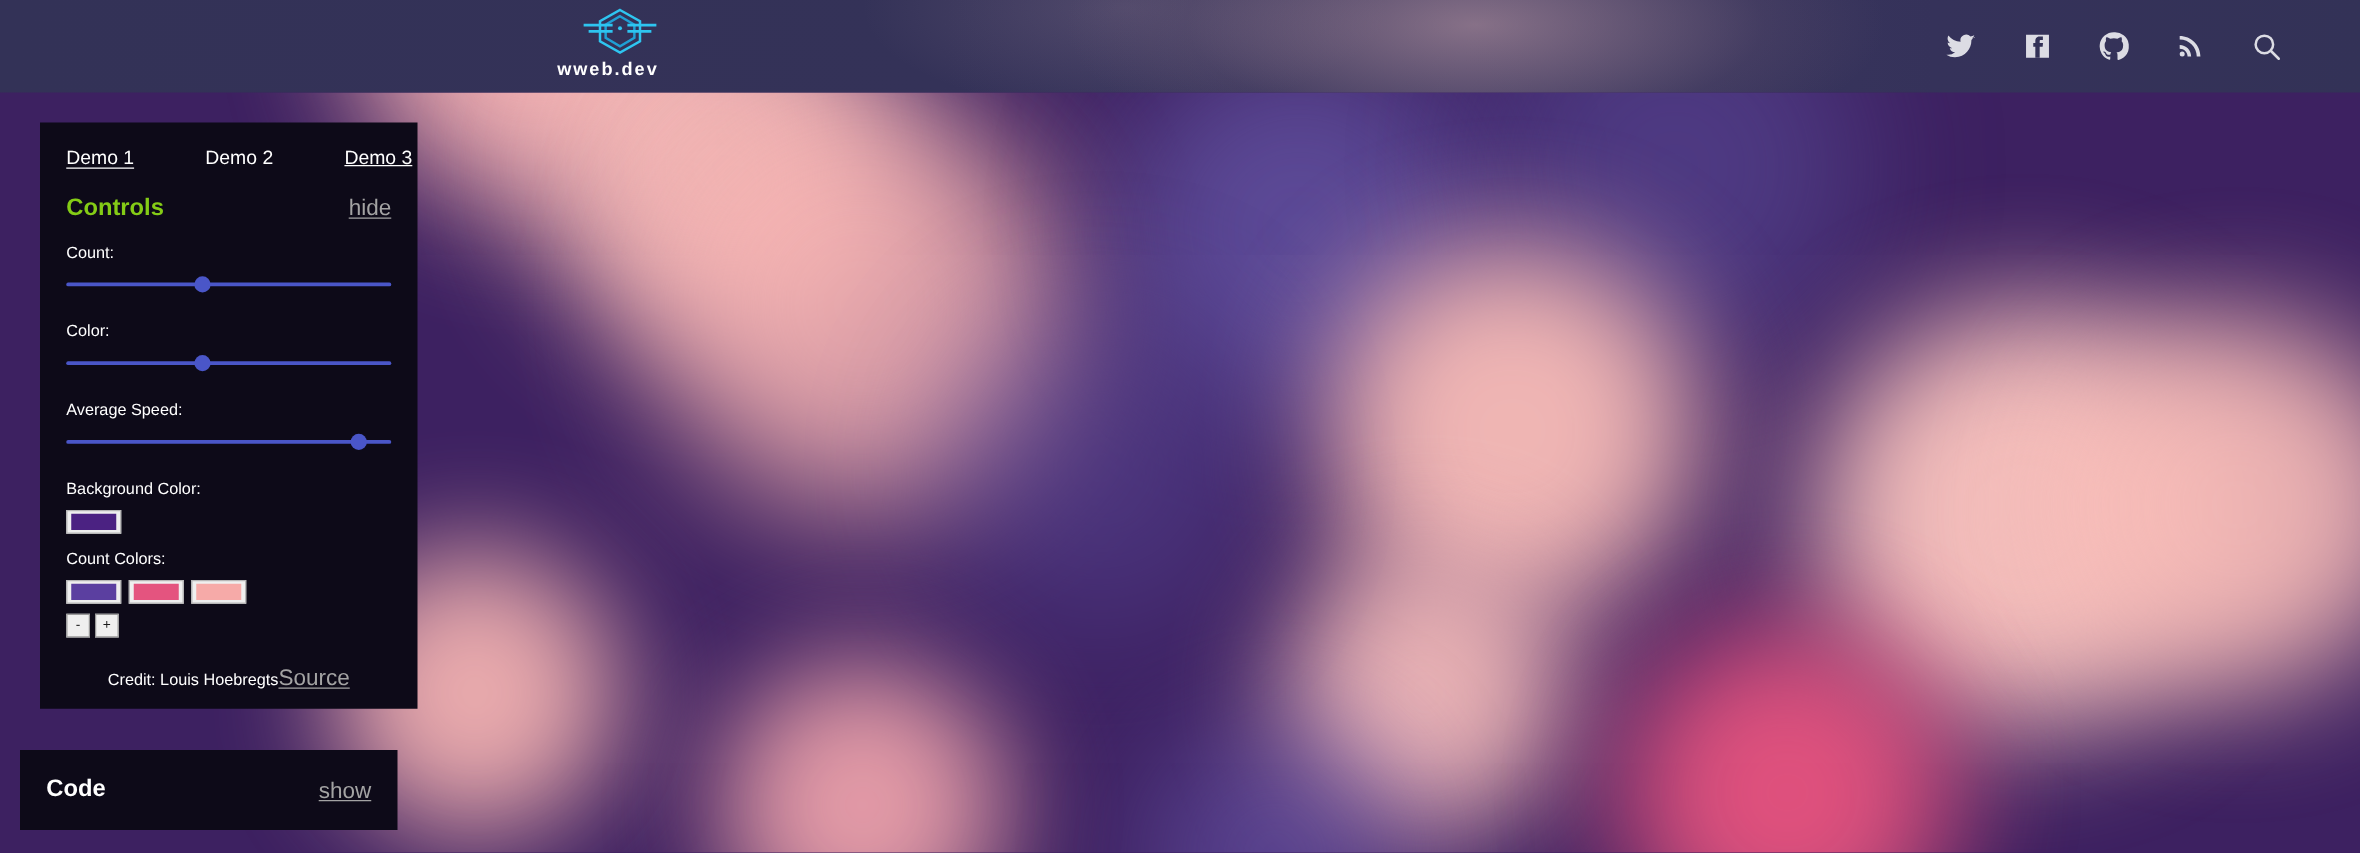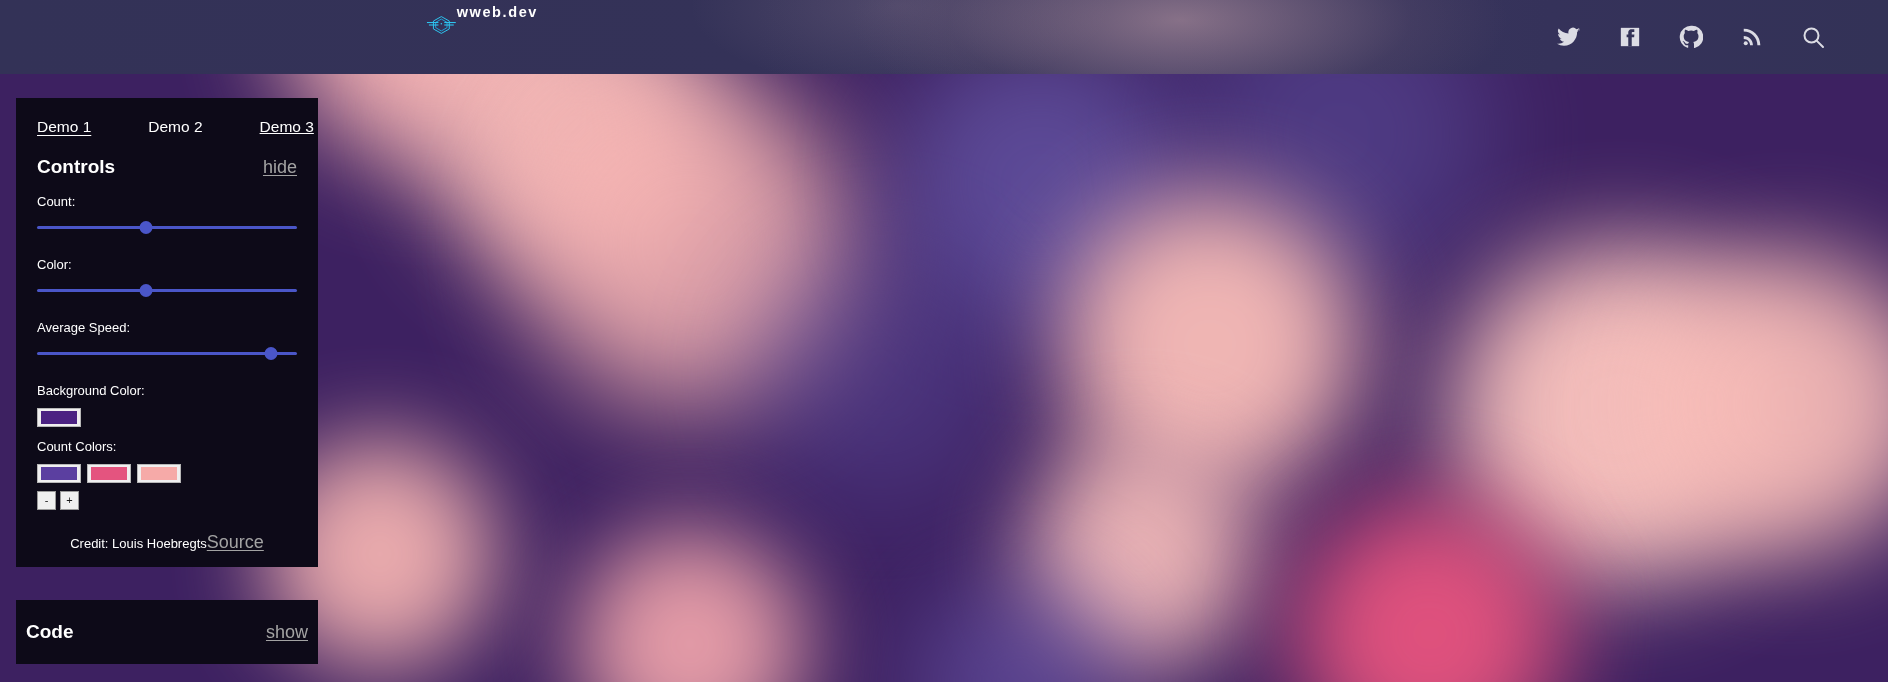--- a/index.html
+++ b/index.html
@@ -37,25 +37,25 @@
       radial-gradient(ellipse 420px 150px at 1180px 20px, rgba(197,160,168,0.55) 0%, rgba(120,98,120,0.18) 55%, rgba(51,50,87,0) 78%),
       radial-gradient(ellipse 300px 120px at 900px 6px, rgba(150,130,150,0.28) 0%, rgba(51,50,87,0) 70%),
       linear-gradient(90deg, #333257 0%, #343258 40%, #3b3760 62%, #35325a 82%, #333257 100%);
     display: flex;
     align-items: center;
     z-index: 10;
   }
 
   #brand {
     position: absolute;
-    left: 426px; top: 3px;
+    left: 415px; top: 3px;
     width: 112px;
     display: flex;
-    flex-direction: row;
-    align-items: flex-start;
+    flex-direction: column;
+    align-items: flex-end;
     text-decoration: none;
   }
   #brand .logo-mark { width: 62px; height: 44px; display:block; }
   #brand .brand-text {
     color: #ffffff;
     font-size: 14.5px;
     font-weight: 700;
     letter-spacing: 1.6px;
     margin-top: 1px;
     font-family: "Liberation Sans", sans-serif;
@@ -88,21 +88,21 @@
     display: flex;
     align-items: center;
     gap: 35px;
   }
   #social-bar a { display:flex; align-items:center; justify-content:center; width:26px; height:26px; }
   #social-bar svg { fill: #dcdce4; }
 
   
   #controls-panel {
     position: absolute;
-    left: 16px; top: 98px;
+    left: 32px; top: 98px;
     width: 302px;
     background: #0d0a18;
     color: #ffffff;
     padding: 20px 21px 14px 21px;
     z-index: 20;
   }
 
   #demo-tabs {
     display: flex;
     gap: 0;
@@ -120,21 +120,21 @@
 
   .panel-head {
     display: flex;
     align-items: baseline;
     justify-content: space-between;
     margin-bottom: 16px;
   }
   .panel-head .panel-title {
     font-size: 19px;
     font-weight: 700;
-    color: #ffffff;
+    color: #84cc16;
   }
   .toggle-link {
     color: #a3a3a3;
     font-size: 18px;
     text-underline-offset: 2px;
   }
 
   .ctrl-label {
     font-size: 13px;
     color: #ffffff;
@@ -198,21 +198,21 @@
   }
   #credit-row .credit-text { font-size: 13px; color: #ffffff; }
 
   
   #code-panel {
     position: absolute;
     left: 16px; top: 600px;
     width: 302px;
     height: 64px;
     background: #0d0a18;
-    padding: 0 10px;
+    padding: 0 21px;
     display: flex;
     align-items: center;
     justify-content: space-between;
     z-index: 20;
   }
   #code-panel .panel-title { font-size: 19px; font-weight: 700; color: #ffffff; }
 </style>
 </head>
 <body>
 

